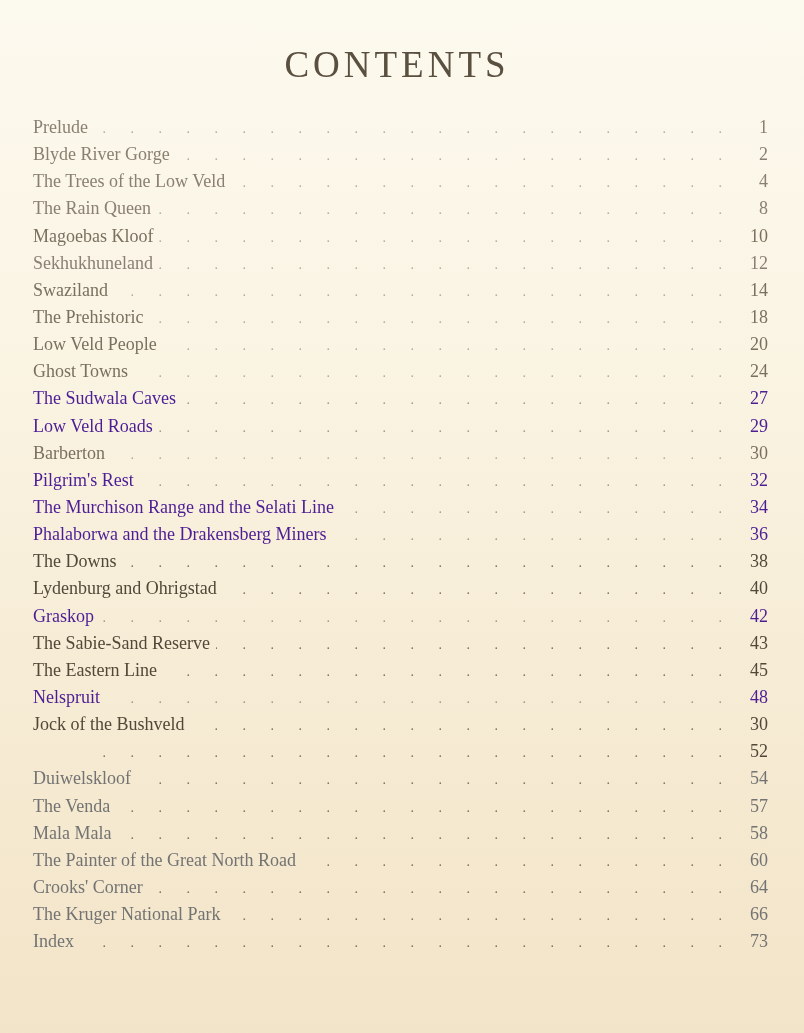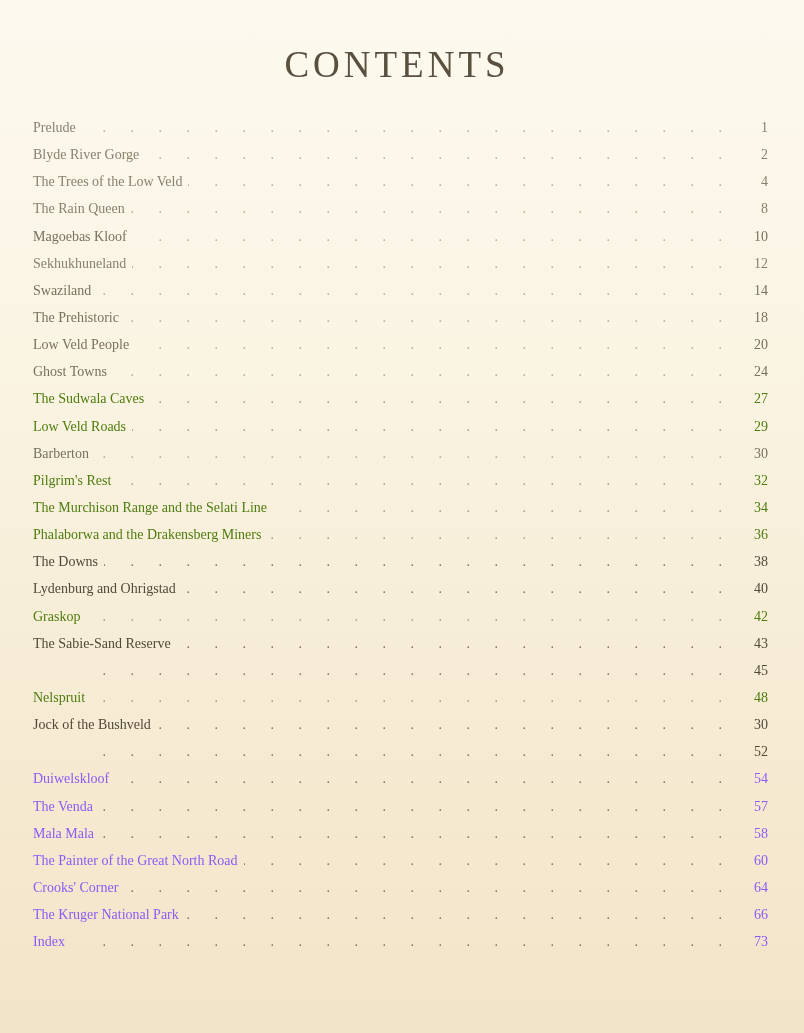--- a/index.html
+++ b/index.html
@@ -36,21 +36,21 @@
       width: 735px;
       margin: 0;
       padding: 0;
       list-style: none;
     }
     .toc-row {
       position: relative;
       height: 27.15px;
       display: flex;
       align-items: baseline;
-      font-size: 14px;
+      font-size: 18px;
       line-height: 27px;
     }
     .entry-title {
       white-space: nowrap;
       padding-right: 6px;
       background: transparent;
     }
     .leader {
       flex: 1;
       overflow: hidden;
@@ -66,23 +66,23 @@
     }
     .page-num {
       width: 42px;
       text-align: right;
       white-space: nowrap;
       padding-left: 4px;
     }
     
     .tone-1 { color: #8a8072; }
     .tone-2 { color: #7a705f; justify-content: flex-end; }
-    .tone-3 { color: #4d7c0f; }
+    .tone-3 { color: #4c1d95; }
     .tone-4 { color: #524838; }
-    .tone-5 { color: #8b5cf6; }
+    .tone-5 { color: #737373; }
     .tone-1 .leader, .tone-2 .leader { color: #b3aa98; }
     .tone-3 .leader { color: #a39884; }
     .tone-4 .leader, .tone-5 .leader { color: #7d715c; }
   </style>
 </head>
 <body>
 
 <div class="page">
   <h1 class="title">CONTENTS</h1>
 
@@ -181,20 +181,21 @@
         <span class="entry-title">Graskop</span>
         <span class="leader"></span>
         <span class="page-num">42</span>
       </li>
     <li class="toc-row tone-4">
         <span class="entry-title">The Sabie-Sand Reserve</span>
         <span class="leader"></span>
         <span class="page-num">43</span>
       </li>
     <li class="toc-row tone-4">
+        <span class="entry-title">The Eastern Line</span>
         <span class="leader"></span>
         <span class="page-num">45</span>
       </li>
     <li class="toc-row tone-3">
         <span class="entry-title">Nelspruit</span>
         <span class="leader"></span>
         <span class="page-num">48</span>
       </li>
     <li class="toc-row tone-4">
         <span class="entry-title">Jock of the Bushveld</span>

